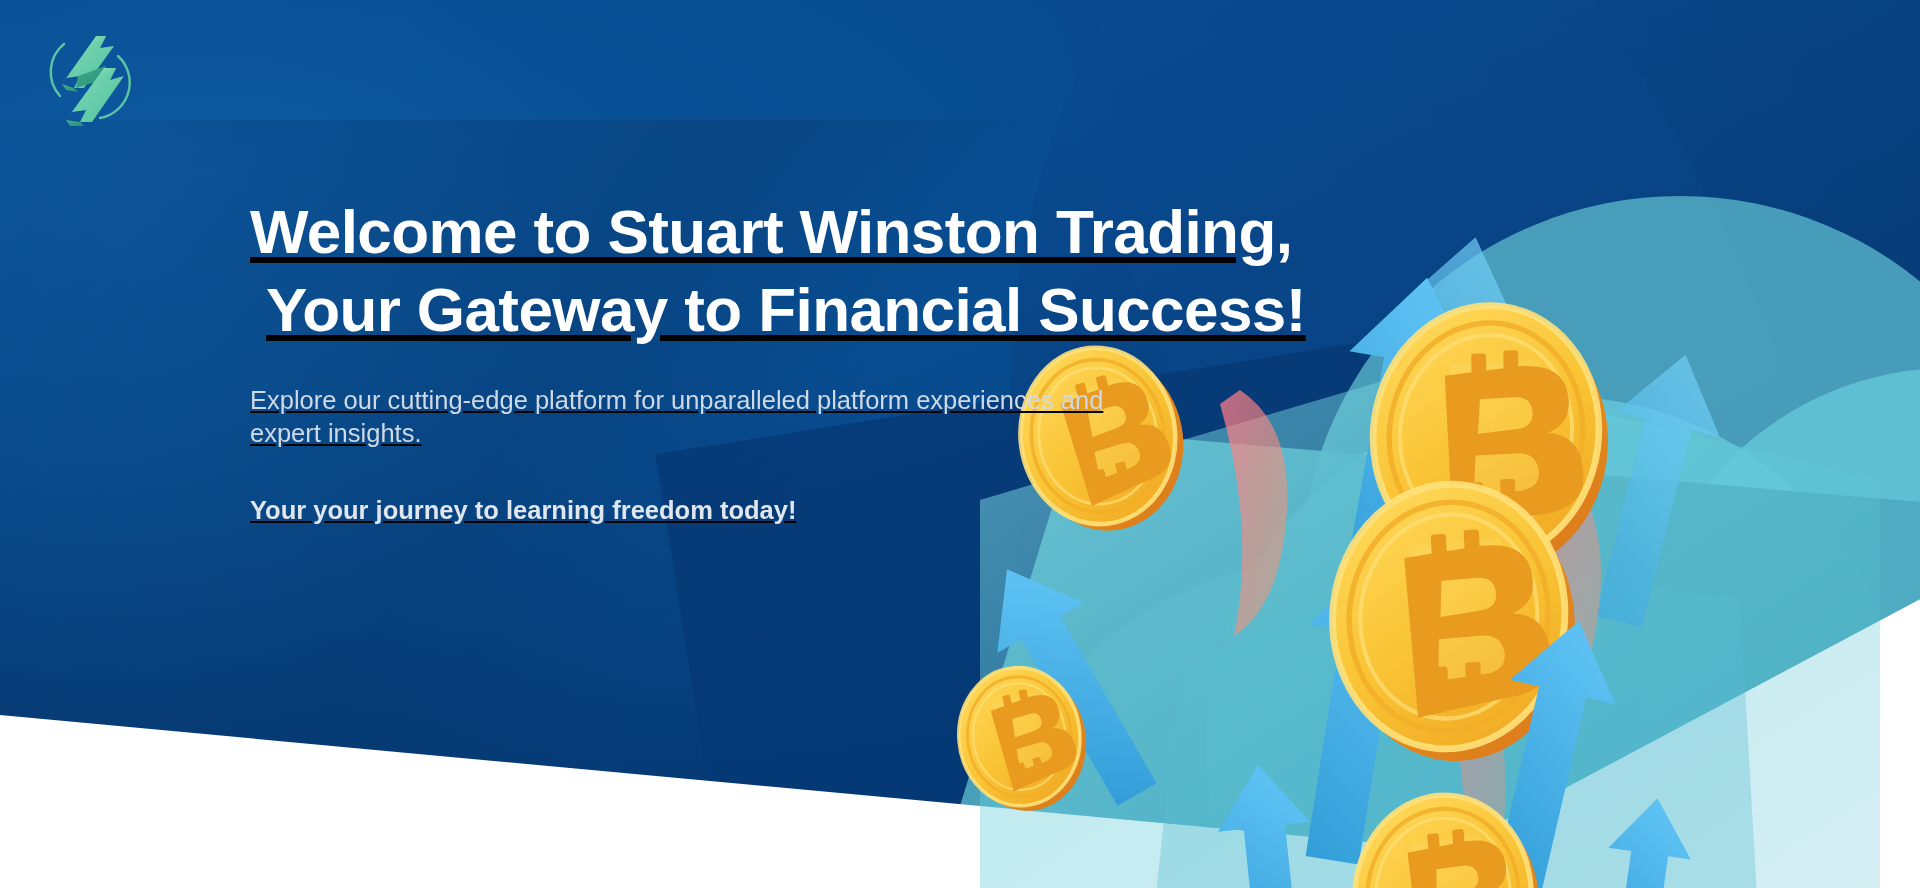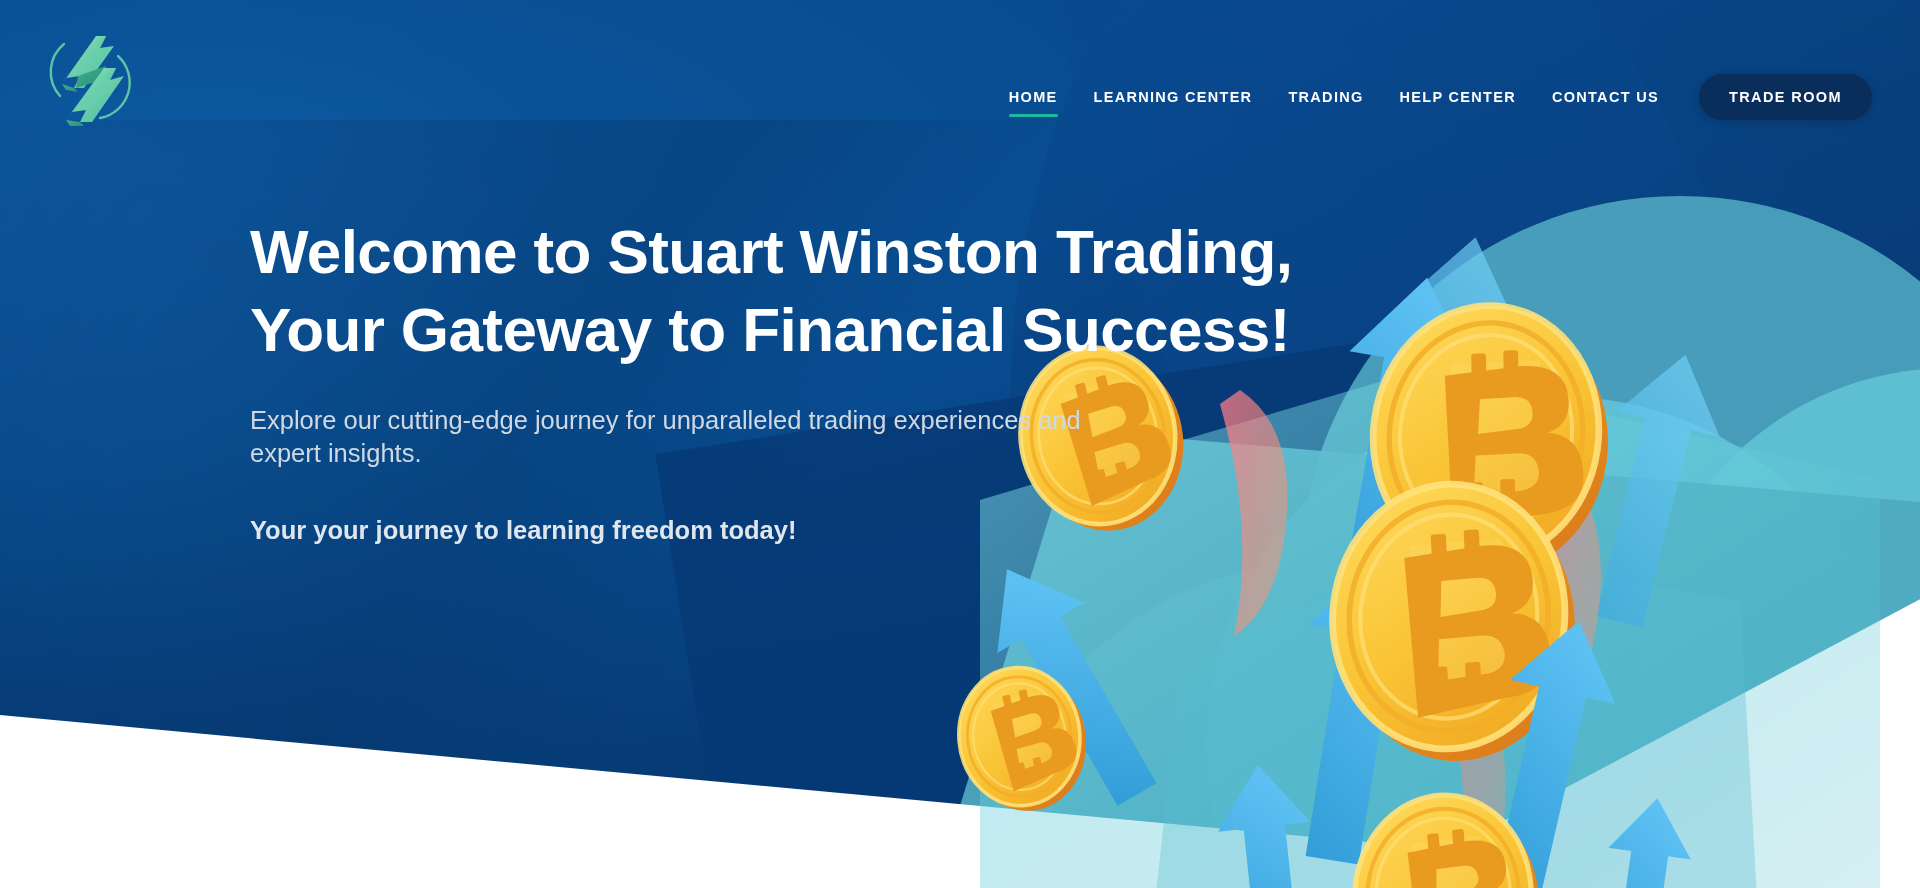--- a/index.html
+++ b/index.html
@@ -104,27 +104,27 @@
     background:#0a2e5c; color:#ffffff; border:none;
     font-family:"Liberation Sans", sans-serif;
     font-size:14.5px; font-weight:700; letter-spacing:1.4px;
     padding:15px 30px; border-radius:28px; cursor:pointer;
     margin-left:4px; text-transform:uppercase;
     box-shadow:0 2px 10px rgba(0,0,0,.18);
   }
 
   
   .hero{
-    position:absolute; left:250px; top:220px; width:1060px; z-index:15;
+    position:absolute; left:250px; top:200px; width:1060px; z-index:15;text-decoration:underline;
   }
   h1{
     color:#ffffff; font-size:62px; line-height:1.03; font-weight:700;
     letter-spacing:-.6px; font-stretch:condensed;
   }
-  h1 .l2{ display:block; margin-top:14px; }
+  h1 .l2{ display:block; margin-top:14px;margin-left:16px; }
   .sub{
     margin-top:42px; color:#cfd9e4; font-size:25.5px; line-height:1.32;
     font-weight:400; max-width:900px;
   }
   .cta-line{
     margin-top:44px; color:#dfe6ee; font-size:25.5px; font-weight:600;
     line-height:1.25;
   }
 
   
@@ -293,35 +293,27 @@
         <path d="M52 10 L62 10 L56 22 L50 18 Z" fill="url(#lgA)"></path>
 
         <path d="M34 50 L62 40 L58 54 L32 62 Z" fill="url(#lgB)"></path>
 
         <path d="M22 94 L60 42 L72 42 L66 54 L80 50 L48 96 L36 96 L42 84 L28 86 Z" fill="url(#lgA)"></path>
         <path d="M22 94 L26 100 L40 100 L36 96 Z" fill="url(#lgB)"></path>
         <path d="M60 42 L72 42 L66 54 L58 50 Z" fill="url(#lgA)"></path>
       </svg>
     </div>
 
-    <nav>
-      <a class="nav-link active" href="#">HOME</a>
-      <a class="nav-link" href="#">LEARNING CENTER</a>
-      <a class="nav-link" href="#">TRADING</a>
-      <a class="nav-link" href="#">HELP CENTER</a>
-      <a class="nav-link" href="#">CONTACT US</a>
-      <button class="trade-btn">TRADE ROOM</button>
-    </nav>
   </header>
 
   <div class="hero">
     <h1>
       <span class="l1">Welcome to Stuart Winston Trading,</span>
       <span class="l2">Your Gateway to Financial Success!</span>
     </h1>
-    <p class="sub">Explore our cutting-edge journey for unparalleled trading experiences and expert insights.</p>
+    <p class="sub">Explore our cutting-edge platform for unparalleled platform experiences and expert insights.</p>
     <p class="cta-line">Your your journey to learning freedom today!</p>
   </div>
 
   <div class="white-wedge"></div>
   <div class="white-wedge2"></div>
 
 </div>
 
 </body></html>

